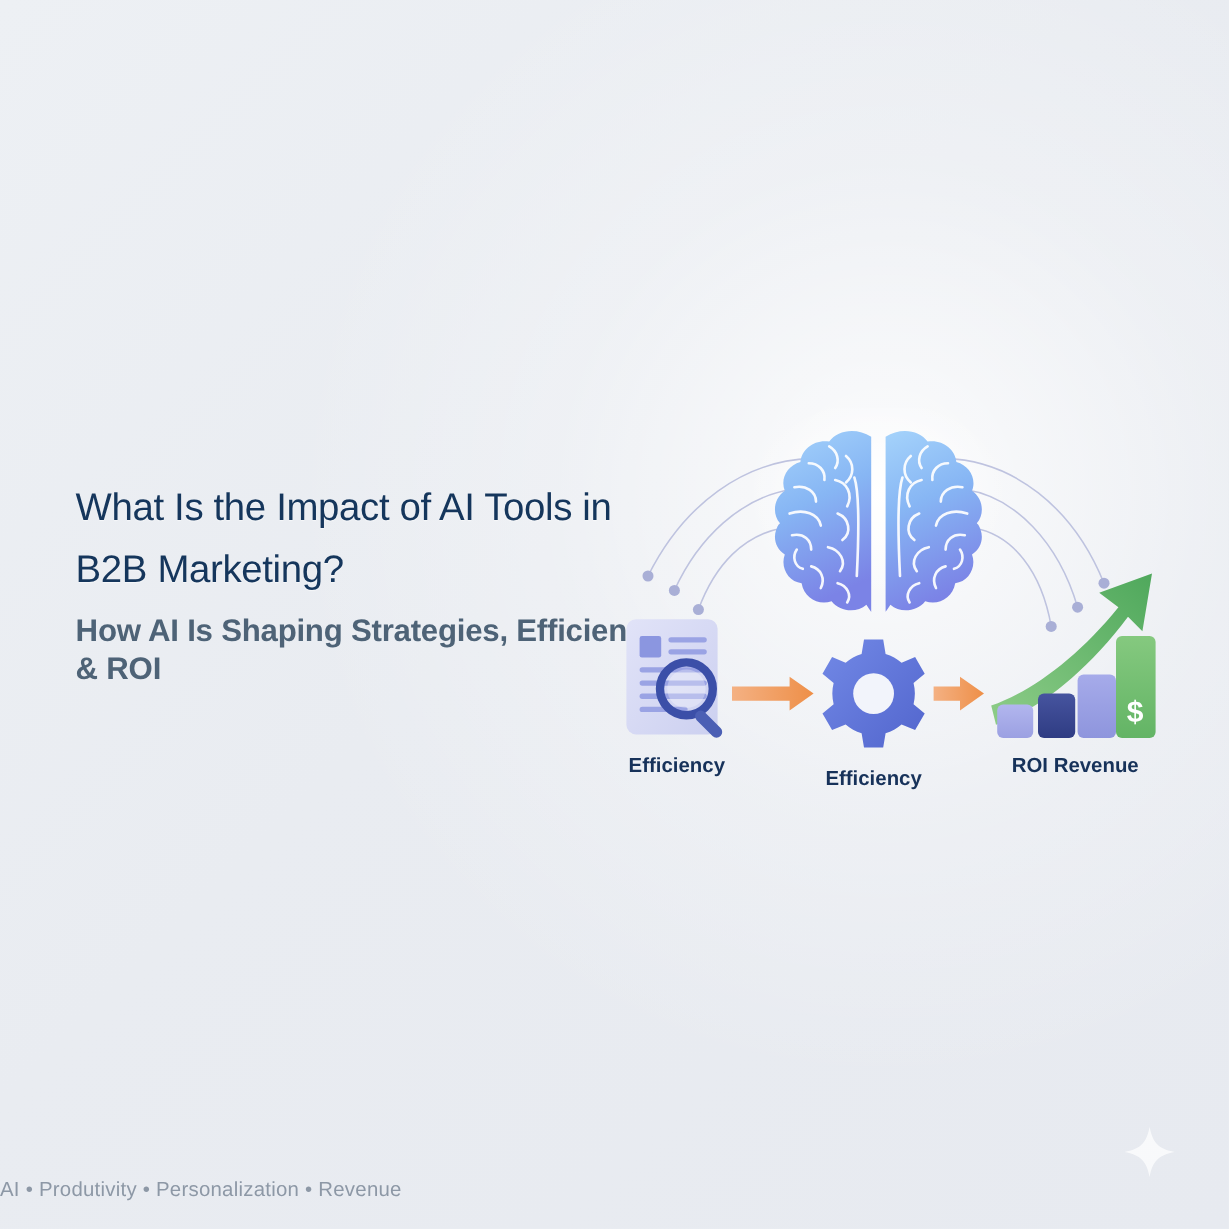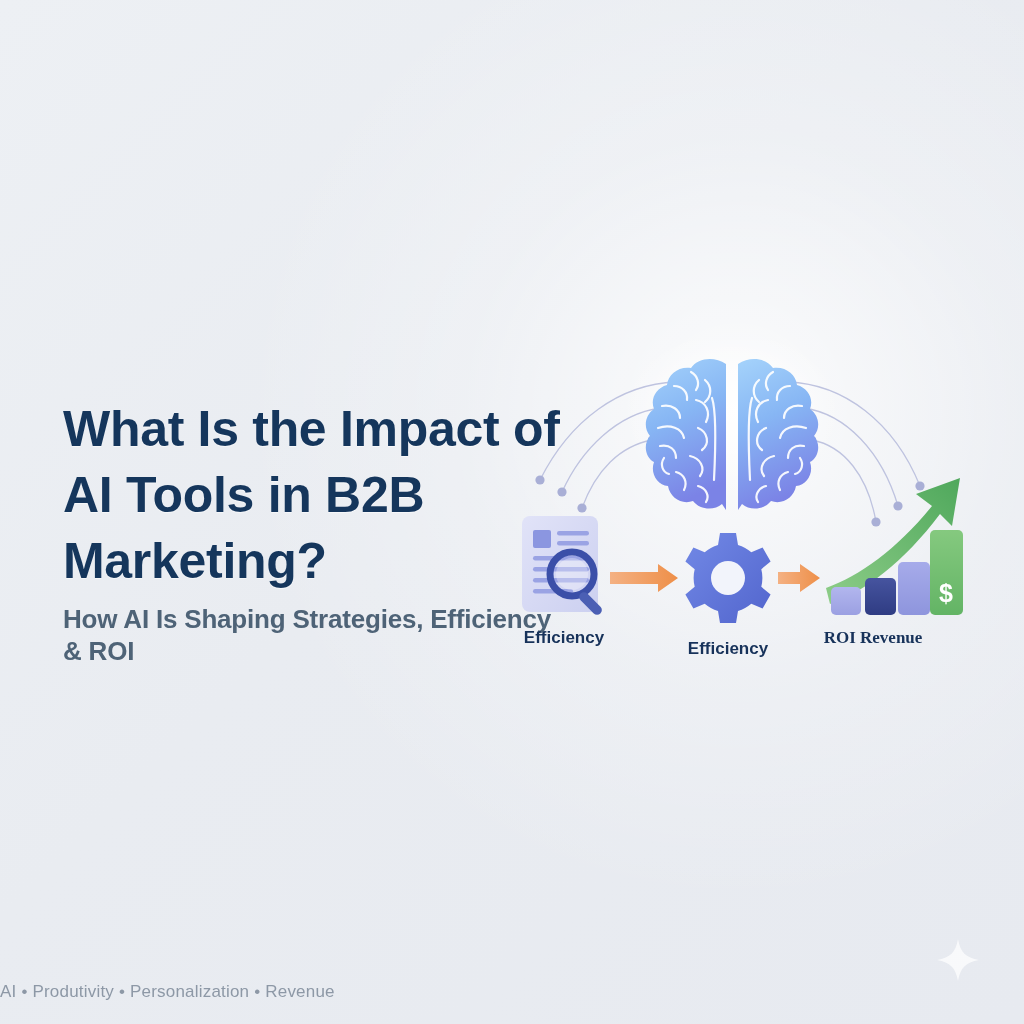--- a/index.html
+++ b/index.html
@@ -16,21 +16,21 @@
     background:
       radial-gradient(circle at 72% 40%, rgba(255,255,255,0.85) 0%, rgba(255,255,255,0.25) 28%, rgba(255,255,255,0) 52%),
       linear-gradient(135deg, #edf0f4 0%, #e9ecf1 45%, #e7eaf0 100%);
   }
 
   
   #headline-block {
     position:absolute; left:63px; top:396px; width:500px;
   }
   #page-title {
-    font-size:50px; line-height:66px; font-weight:bold;
+    font-size:32px; line-height:52px; font-weight:normal;
     color:#15365c; letter-spacing:-0.3px;
     text-shadow:0 1px 1px rgba(255,255,255,0.6);
   }
   #page-subtitle {
     margin-top:9px;
     font-size:26px; line-height:32px; font-weight:bold;
     color:#4e6377; letter-spacing:-0.2px;
   }
 
   
@@ -42,21 +42,21 @@
 
   
   .stage-label {
     position:absolute;
     font-size:17px; font-weight:bold; color:#17325a;
     text-align:center; white-space:nowrap;
     transform:translateX(-50%);
   }
   #label-strategies { left:564px; top:628px; }
   #label-efficiency { left:728px; top:628px;margin-top:11px; }
-  #label-roi        { left:873px; top:628px;font-family:Liberation Serif, serif; }
+  #label-roi        { left:896px; top:628px; }
 
   
   #footer-tags {
     position:absolute; left:0; right:28px; top:982px;
     font-size:17px; color:#8d98a6; letter-spacing:0.2px;
     white-space:nowrap;
   }
   #footer-sparkle {
     position:absolute; left:934px; top:936px;
     width:48px; height:48px;

